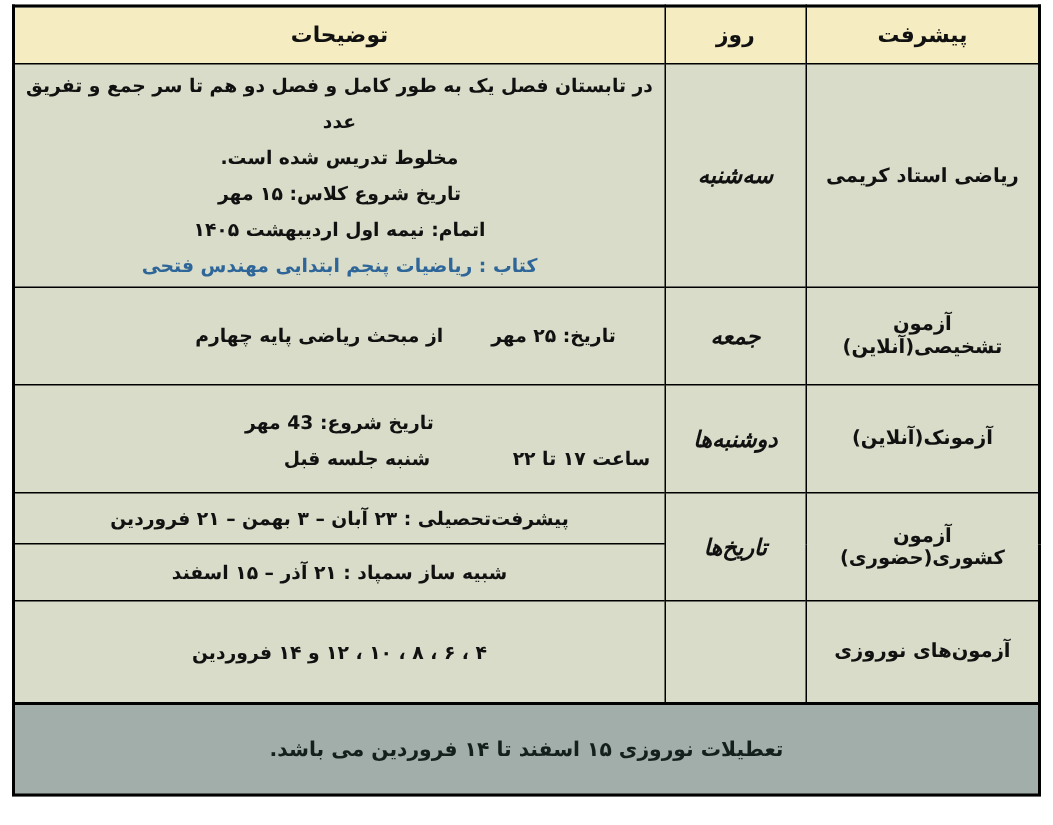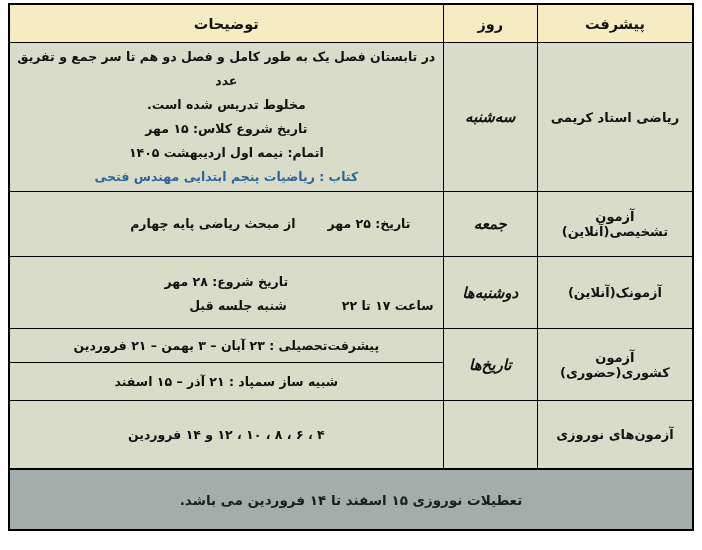--- a/index.html
+++ b/index.html
@@ -131,21 +131,21 @@
             <span>تاریخ: ۲۵ مهر</span>
             <span>از مبحث ریاضی پایه چهارم</span>
           </div>
         </td>
       </tr>
 
       <tr class="r3">
         <td class="subject-cell">آزمونک(آنلاین)</td>
         <td class="day-cell">دوشنبه‌ها</td>
         <td class="details-cell">
-          <span class="azmoonak-start">تاریخ شروع: ۲۸ مهر</span>
+          <span class="azmoonak-start">تاریخ شروع: 43 مهر</span>
           <div class="pair-line azmoonak-pair">
             <span>ساعت ۱۷ تا ۲۲</span>
             <span>شنبه جلسه قبل</span>
           </div>
         </td>
       </tr>
 
       <tr class="r4a">
         <td class="subject-cell" rowspan="2">آزمون کشوری(حضوری)</td>
         <td class="day-cell" rowspan="2">تاریخ‌ها</td>

